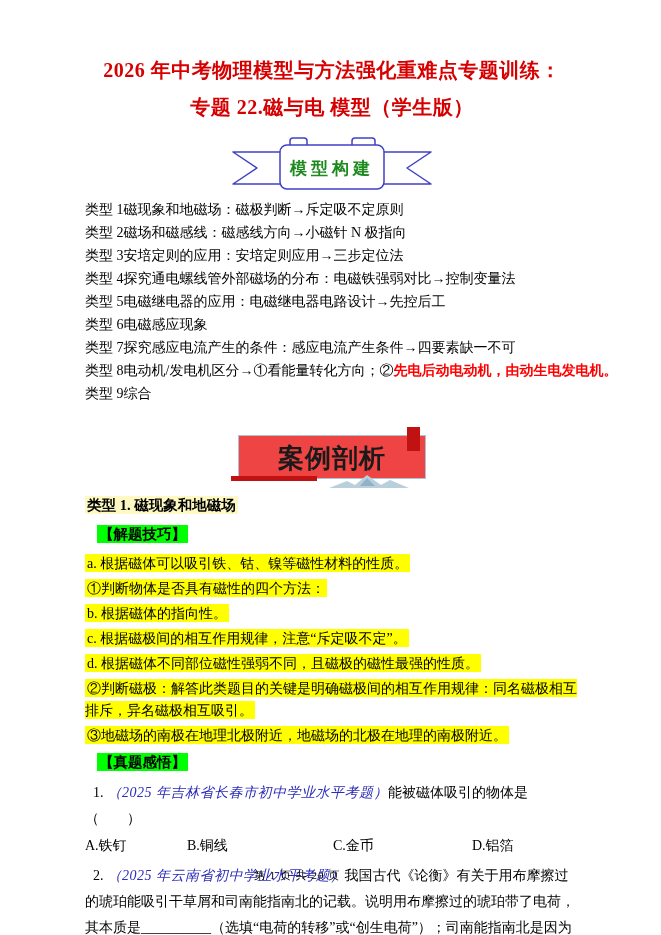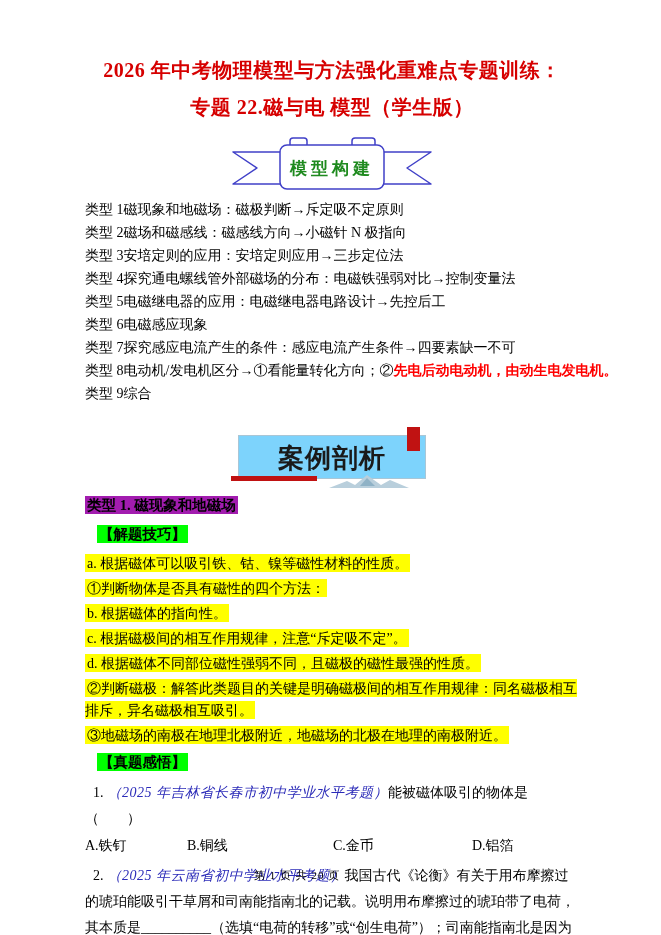--- a/index.html
+++ b/index.html
@@ -23,34 +23,34 @@
 
   
   .model-list { margin-top:2px; }
   .mitem { font-size:14px; line-height:23px; white-space:nowrap; }
   .red-bold { color:#ff0000; font-weight:bold; }
 
   
   .case-banner-row { display:flex; justify-content:center; margin:30px 0 14px 0; }
   .case-banner {
     position:relative; width:188px; height:44px;
-    border:1px solid #a9c6d6; background:#7dd3fc;
+    border:1px solid #a9c6d6; background:#ef4444;
   }
   .case-text {
     display:block; text-align:center; line-height:44px;
     font-family:"Liberation Sans","DejaVu Sans",sans-serif;
     font-size:26px; font-weight:bold; letter-spacing:1px; color:#1a1a1a;
   }
   .red-square { position:absolute; top:-9px; right:5px; width:13px; height:24px; background:#c01212; }
   .red-bar { position:absolute; left:-8px; bottom:-3px; width:86px; height:5px; background:#c01212; }
   .mountains { position:absolute; right:6px; bottom:-12px; }
 
   
   .heading-cyan { margin:2px 0 5px 0; font-size:14.5px; line-height:24px; font-weight:bold; }
-  .hl-c { background:#a21caf; padding:1px 2px; }
+  .hl-c { background:#fef9c3; padding:1px 2px; }
   .label-green { margin:4px 0 6px 0; font-size:14.5px; line-height:24px; font-weight:bold; }
   .hl-g { background:#00ff00; padding:1px 2px;margin-left:12px; }
   .tip { margin:3px 0; font-size:14px; line-height:22px; }
   .hl-y { background:#ffff00; padding:1.5px 2px; }
 
   
   .question { font-size:14px; line-height:26px; text-indent:8px; margin-top:2px; }
   .qnum { margin-right:4px; }
   .qsource { color:#2b2bb8; font-style:italic; letter-spacing:0.5px; }
   .options { display:flex; font-size:14px; line-height:26px; margin:1px 0 4px 0; }

